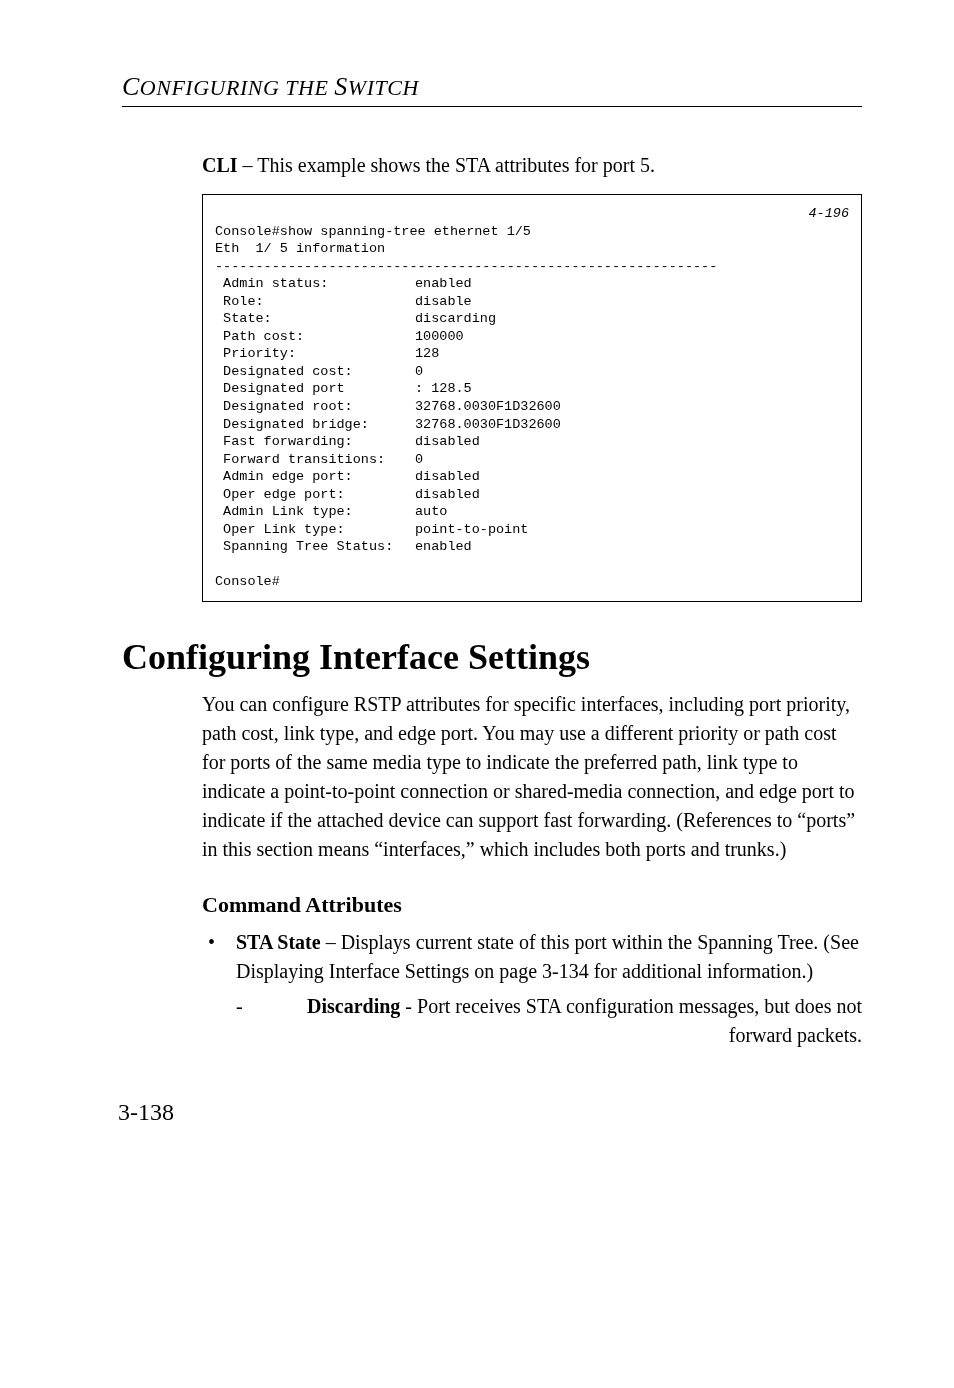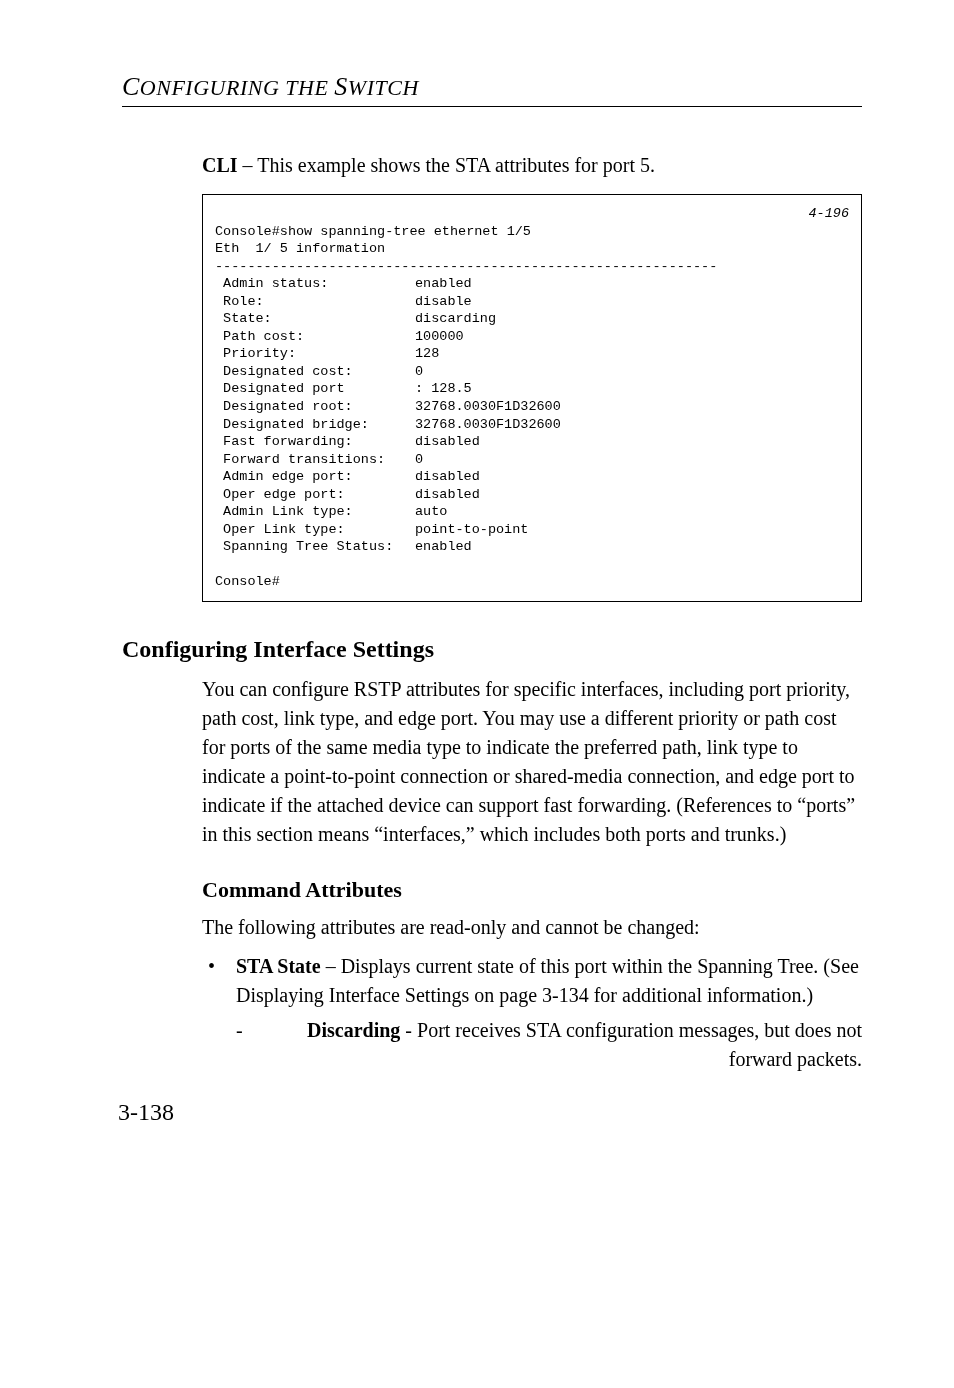--- a/index.html
+++ b/index.html
@@ -58,21 +58,21 @@
   .cli-value {
     display: inline-block;
   }
   .cli-ref {
     position: absolute;
     top: 10px;
     right: 12px;
     font-style: italic;
   }
   .h2 {
-    font-size: 24px;
+    font-size: 36px;
     font-weight: bold;
     margin: 0 0 12px 0;
   }
   .body {
     font-size: 20px;
     line-height: 1.45;
     margin: 0 0 28px 80px;
   }
   .h3 {
     font-size: 22px;
@@ -149,21 +149,20 @@
 <span>--------------------------------------------------------------</span>
 <span class="cli-row"><span class="cli-label"> Admin status:</span><span class="cli-value">enabled</span></span><span class="cli-row"><span class="cli-label"> Role:</span><span class="cli-value">disable</span></span><span class="cli-row"><span class="cli-label"> State:</span><span class="cli-value">discarding</span></span><span class="cli-row"><span class="cli-label"> Path cost:</span><span class="cli-value">100000</span></span><span class="cli-row"><span class="cli-label"> Priority:</span><span class="cli-value">128</span></span><span class="cli-row"><span class="cli-label"> Designated cost:</span><span class="cli-value">0</span></span><span class="cli-row"><span class="cli-label"> Designated port</span><span class="cli-value">: 128.5</span></span><span class="cli-row"><span class="cli-label"> Designated root:</span><span class="cli-value">32768.0030F1D32600</span></span><span class="cli-row"><span class="cli-label"> Designated bridge:</span><span class="cli-value">32768.0030F1D32600</span></span><span class="cli-row"><span class="cli-label"> Fast forwarding:</span><span class="cli-value">disabled</span></span><span class="cli-row"><span class="cli-label"> Forward transitions:</span><span class="cli-value">0</span></span><span class="cli-row"><span class="cli-label"> Admin edge port:</span><span class="cli-value">disabled</span></span><span class="cli-row"><span class="cli-label"> Oper edge port:</span><span class="cli-value">disabled</span></span><span class="cli-row"><span class="cli-label"> Admin Link type:</span><span class="cli-value">auto</span></span><span class="cli-row"><span class="cli-label"> Oper Link type:</span><span class="cli-value">point-to-point</span></span><span class="cli-row"><span class="cli-label"> Spanning Tree Status:</span><span class="cli-value">enabled</span></span><span></span>
 <span>Console#</span></div>
 
   <div class="h2">Configuring Interface Settings</div>
 
   <p class="body">You can configure RSTP attributes for specific interfaces, including port priority, path cost, link type, and edge port. You may use a different priority or path cost for ports of the same media type to indicate the preferred path, link type to indicate a point-to-point connection or shared-media connection, and edge port to indicate if the attached device can support fast forwarding. (References to “ports” in this section means “interfaces,” which includes both ports and trunks.)</p>
 
   <div class="h3">Command Attributes</div>
 
-  <p class="body2">The following attributes are read-only and cannot be changed:</p>
 
   <ul class="bullets">
     <li>
       <b>STA State</b><span> – Displays current state of this port within the Spanning Tree. (See Displaying Interface Settings on page 3-134 for additional information.)</span>
       <ul class="sub">
         <li>
           <b>Discarding</b><span> - Port receives STA configuration messages, but does not forward packets.</span>
         </li>
       </ul>
     </li>

